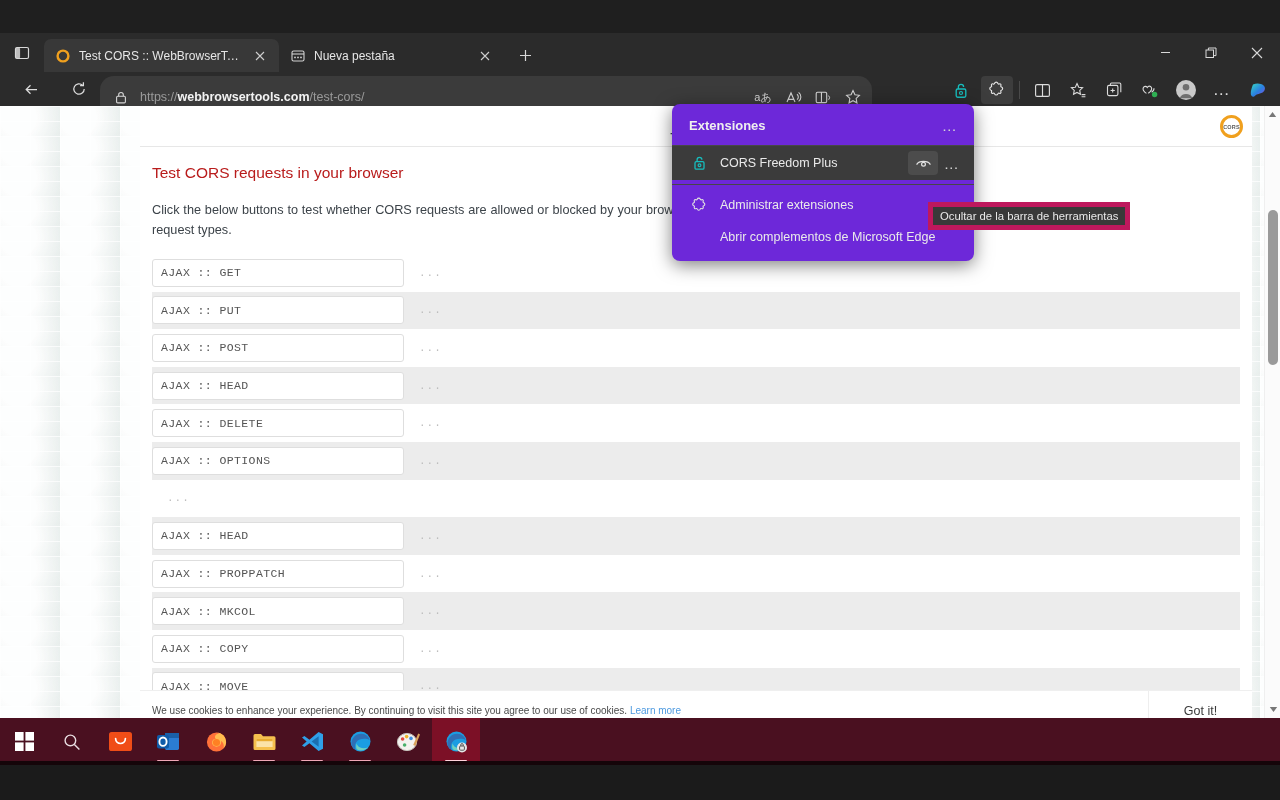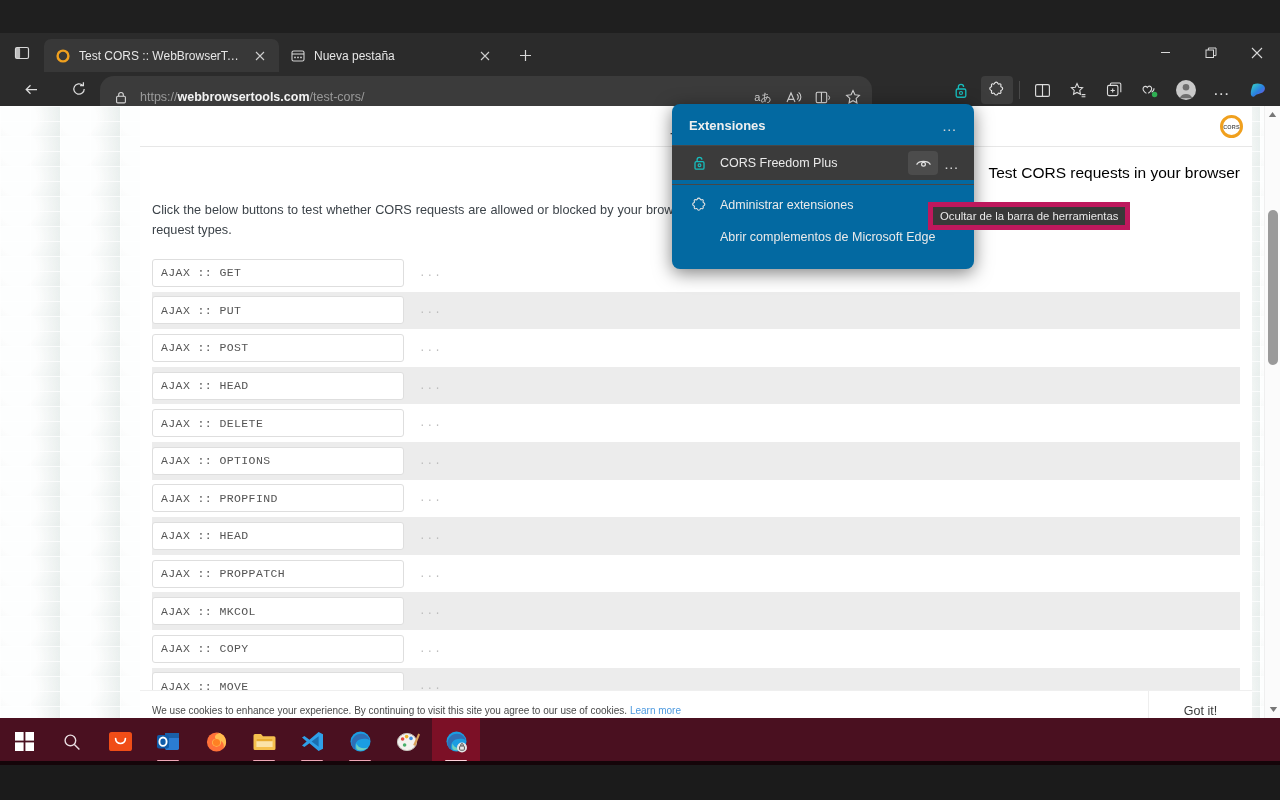--- a/index.html
+++ b/index.html
@@ -57,21 +57,21 @@
     background-size: 30px 15px, 30px 15px, 60px 30px;
   }
   #page-card { position:absolute; left:140px; top:0px; width:1112px; background:#fff; min-height:584px; }
   #page-header { height:41px; border-bottom:1px solid #e7e7e7; display:flex; align-items:center; position:relative;flex-direction:column; }
   #home-cell { width:45px; height:41px; display:flex; align-items:center; justify-content:center; border-right:1px solid #ececec; }
   #page-title { font-size:14.5px; color:#3e4a52; margin-left:21px; }
   #cors-logo { position:absolute; right:9px; top:9px; width:23px; height:23px; border-radius:50%; border:3px solid #f0a01e; display:flex; align-items:center; justify-content:center; }
   #cors-logo span { font-size:5.5px; font-weight:700; color:#5b5b5b; letter-spacing:.2px; }
 
   #page-body { padding:17px 12px 0 12px; }
-  #h1 { font-size:15.5px; color:#000000; font-weight:400; margin-bottom:18px; padding-left:0px;text-align:right; }
+  #h1 { font-size:15.5px; color:#b91c1c; font-weight:400; margin-bottom:18px; padding-left:0px; }
   #intro { font-size:12.7px; color:#3c4349; line-height:20px; text-align:justify; width:940px; }
 
   #rows { margin-top:14px; }
   .row { height:37.6px; display:flex; align-items:center; padding-left:0px; }
   .row.alt { background:#ececec; }
   .ajax-btn {
     width:252px; height:28px; background:#fff; border:1px solid #dedede; border-radius:3px;
     font-family:"Liberation Mono", monospace; font-size:11.5px; color:#555; display:flex; align-items:center; padding-left:8px;
     letter-spacing:.4px;
   }
@@ -82,22 +82,22 @@
   #cookietext { font-size:10px; color:#4a4a4a; padding-left:12px; flex:1; }
   #cookietext a { color:#4e9ae0; text-decoration:none; }
   #cookie-btn { width:104px; height:40px; border-left:1px solid #eee; display:flex; align-items:center; justify-content:center; font-size:12.5px; color:#3a3a3a; }
 
   
   #pscroll { position:absolute; right:0; top:106px; width:16px; height:612px; background:#fbfbfb; border-left:1px solid #efefef; }
   #pscroll .arrow { height:17px; display:flex; align-items:center; justify-content:center; }
   #pthumb { position:absolute; left:3px; top:104px; width:10px; height:155px; background:#9a9a9a; border-radius:5px; }
 
   
-  #ext-panel { position:absolute; left:672px; top:104px; width:302px; background:#0369a1; border-radius:8px;
-    box-shadow:0 4px 18px rgba(0,0,0,.5); padding:6px 0 16px 0; z-index:40; }
+  #ext-panel { position:absolute; left:672px; top:104px; width:302px; background:#6d28d9; border-radius:8px;
+    box-shadow:0 4px 18px rgba(0,0,0,.5); padding:6px 0 8px 0; z-index:40; }
   #ext-head { height:30px; display:flex; align-items:center; padding:0 10px 0 17px; }
   #ext-head-title { flex:1; font-size:13px; font-weight:600; color:#efefef; }
   .ext-more { width:28px; height:24px; border-radius:4px; display:flex; align-items:center; justify-content:center; color:#d6d6d6; font-size:15px; letter-spacing:1.5px; }
   #ext-divider { height:1px; background:#474747; margin:5px 0 0 0; }
   .ext-item { height:34px; display:flex; align-items:center; padding:0 8px 0 17px; }
   .ext-item.hl { background:#3b3b3b; }
   .ext-ico { width:20px; height:20px; display:flex; align-items:center; justify-content:center; flex:0 0 20px; }
   .ext-label { flex:1; font-size:12.5px; color:#eaeaea; margin-left:11px; }
   #ext-eye { width:30px; height:24px; border-radius:4px; background:#4c4c4c; display:flex; align-items:center; justify-content:center; }
   #ext-divider2 { height:1px; background:#474747; margin:4px 0; }
@@ -334,21 +334,20 @@
             </div>
             <div class="row">
               <div class="ajax-btn">AJAX :: DELETE</div>
               <div class="row-status">...</div>
             </div>
             <div class="row alt">
               <div class="ajax-btn">AJAX :: OPTIONS</div>
               <div class="row-status">...</div>
             </div>
             <div class="row">
-              <div class="ajax-btn">AJAX :: PROPFIND</div>
               <div class="row-status">...</div>
             </div>
             <div class="row alt">
               <div class="ajax-btn">AJAX :: HEAD</div>
               <div class="row-status">...</div>
             </div>
             <div class="row">
               <div class="ajax-btn">AJAX :: PROPPATCH</div>
               <div class="row-status">...</div>
             </div>

